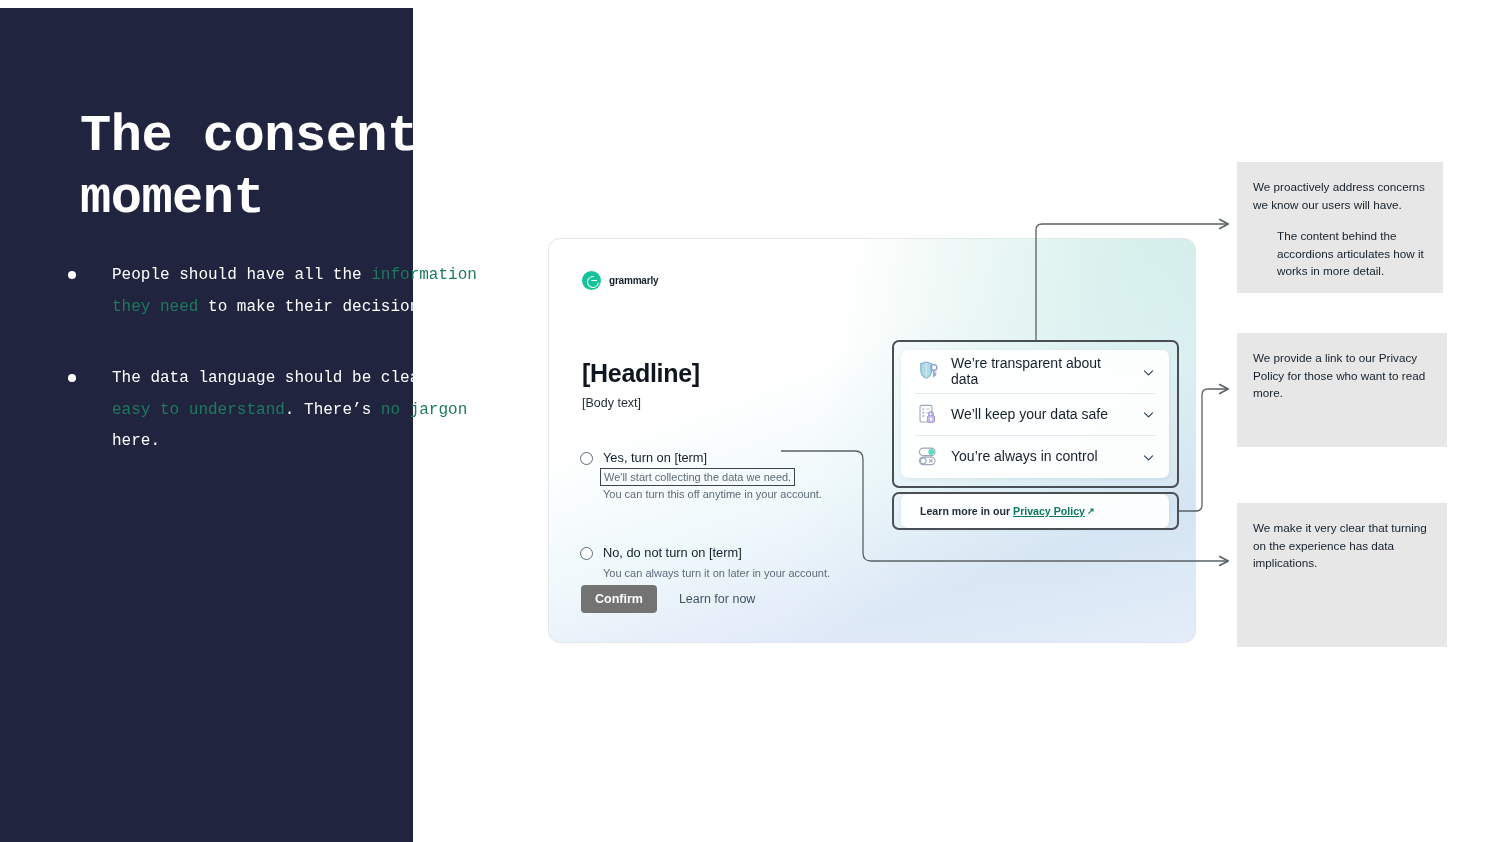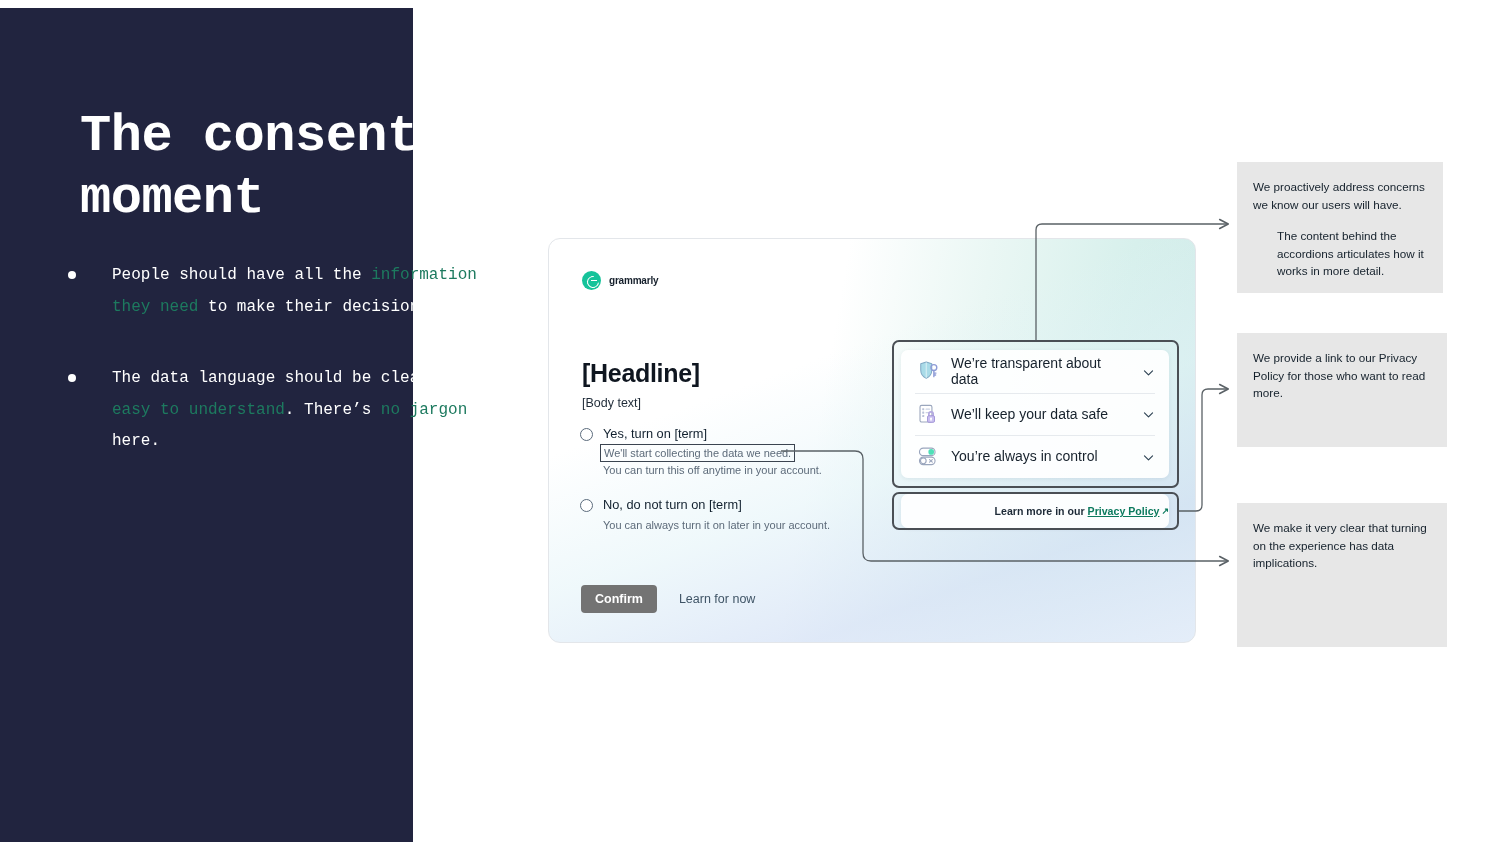--- a/index.html
+++ b/index.html
@@ -64,21 +64,21 @@
   .gm-mark::after{
     content:""; position:absolute; left:9px; top:8.5px; width:5.5px; height:1.8px;
     background:#ffffff;
   }
   .gm-word{ font-size:10px; font-weight:bold; color:#16202c; letter-spacing:-0.2px;}
 
   .headline{ position:absolute; left:33px; top:120px; font-size:25px; font-weight:bold; color:#0f1620; letter-spacing:-0.3px;}
   .bodytext{ position:absolute; left:33px; top:157px; font-size:12.5px; color:#1f2b38;}
 
   .radio-group{ position:absolute; left:31px; top:187px; width:470px;}
-  .radio-row{ display:flex; align-items:flex-start; gap:10px;}
+  .radio-row{ display:flex; align-items:flex-start; gap:10px;margin-top:24px;}
   .radio-circle{
     flex:0 0 auto; width:13px; height:13px; border-radius:50%;
     border:1.4px solid #5b6b7c; background:#fff; margin-top:2px;
   }
   .radio-label{ font-size:12.8px; color:#11202e; }
   .radio-sub{ font-size:11px; color:#5d6b7a; margin-left:23px; line-height:16px;}
   .callout-hl{
     display:inline-block; border:1.3px solid #3b4450; padding:1px 3px 1px 3px;
     margin-left:20px; margin-top:3px; background:transparent;
     font-size:11px; color:#5d6b7a; line-height:14px;
@@ -122,21 +122,21 @@
     border:2px solid #4a4f55; border-radius:7px; z-index:6;
   }
   .pp-white{
     position:absolute; left:901px; top:494px; width:268px; height:34px;
     background:rgba(255,255,255,0.92); border-radius:7px; z-index:5;
     box-shadow:0 1px 4px rgba(20,40,60,.07);
   }
   .pp-text{
     position:absolute; left:901px; top:494px; width:268px; height:34px; z-index:7;
     display:flex; align-items:center; padding-left:19px;
-    font-size:10.6px; color:#1e2b38; font-weight:bold;justify-content:flex-end;
+    font-size:10.6px; color:#1e2b38; font-weight:bold;
   }
   .pp-link{
     color:#0c7a5e; text-decoration:underline; font-weight:bold; margin-left:3px; cursor:pointer;
   }
   .pp-arrow{ color:#0c7a5e; font-size:9px; margin-left:2px;}
 
   
   .connectors{ position:absolute; left:0; top:0; width:1496px; height:842px; z-index:8; pointer-events:none;}
 
   

